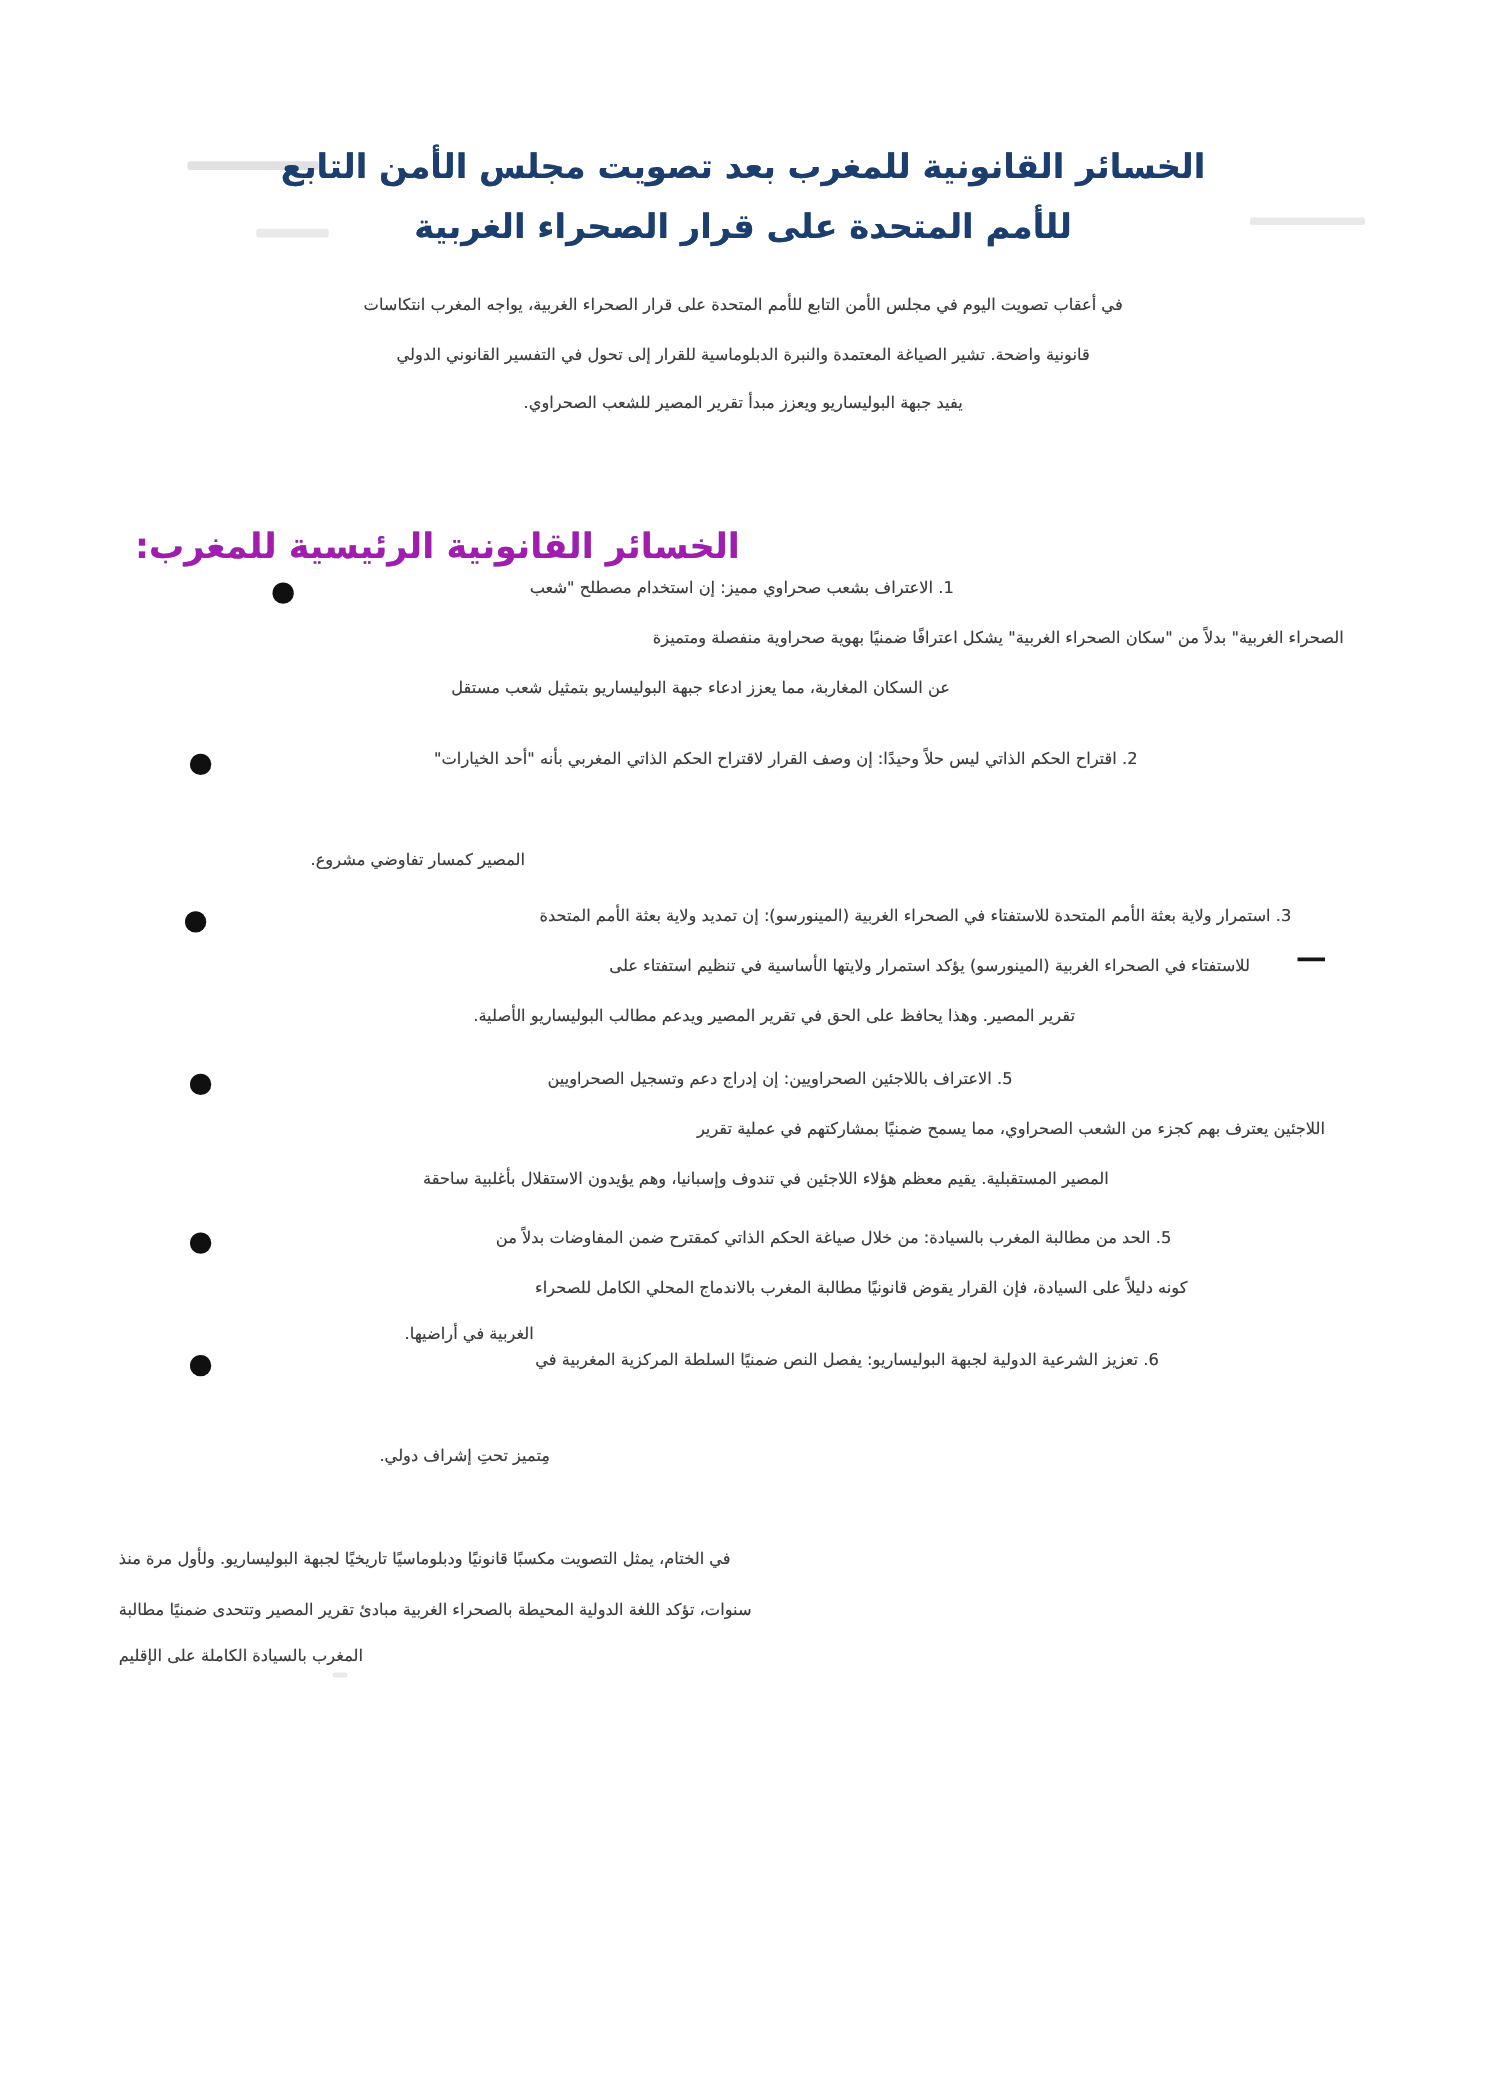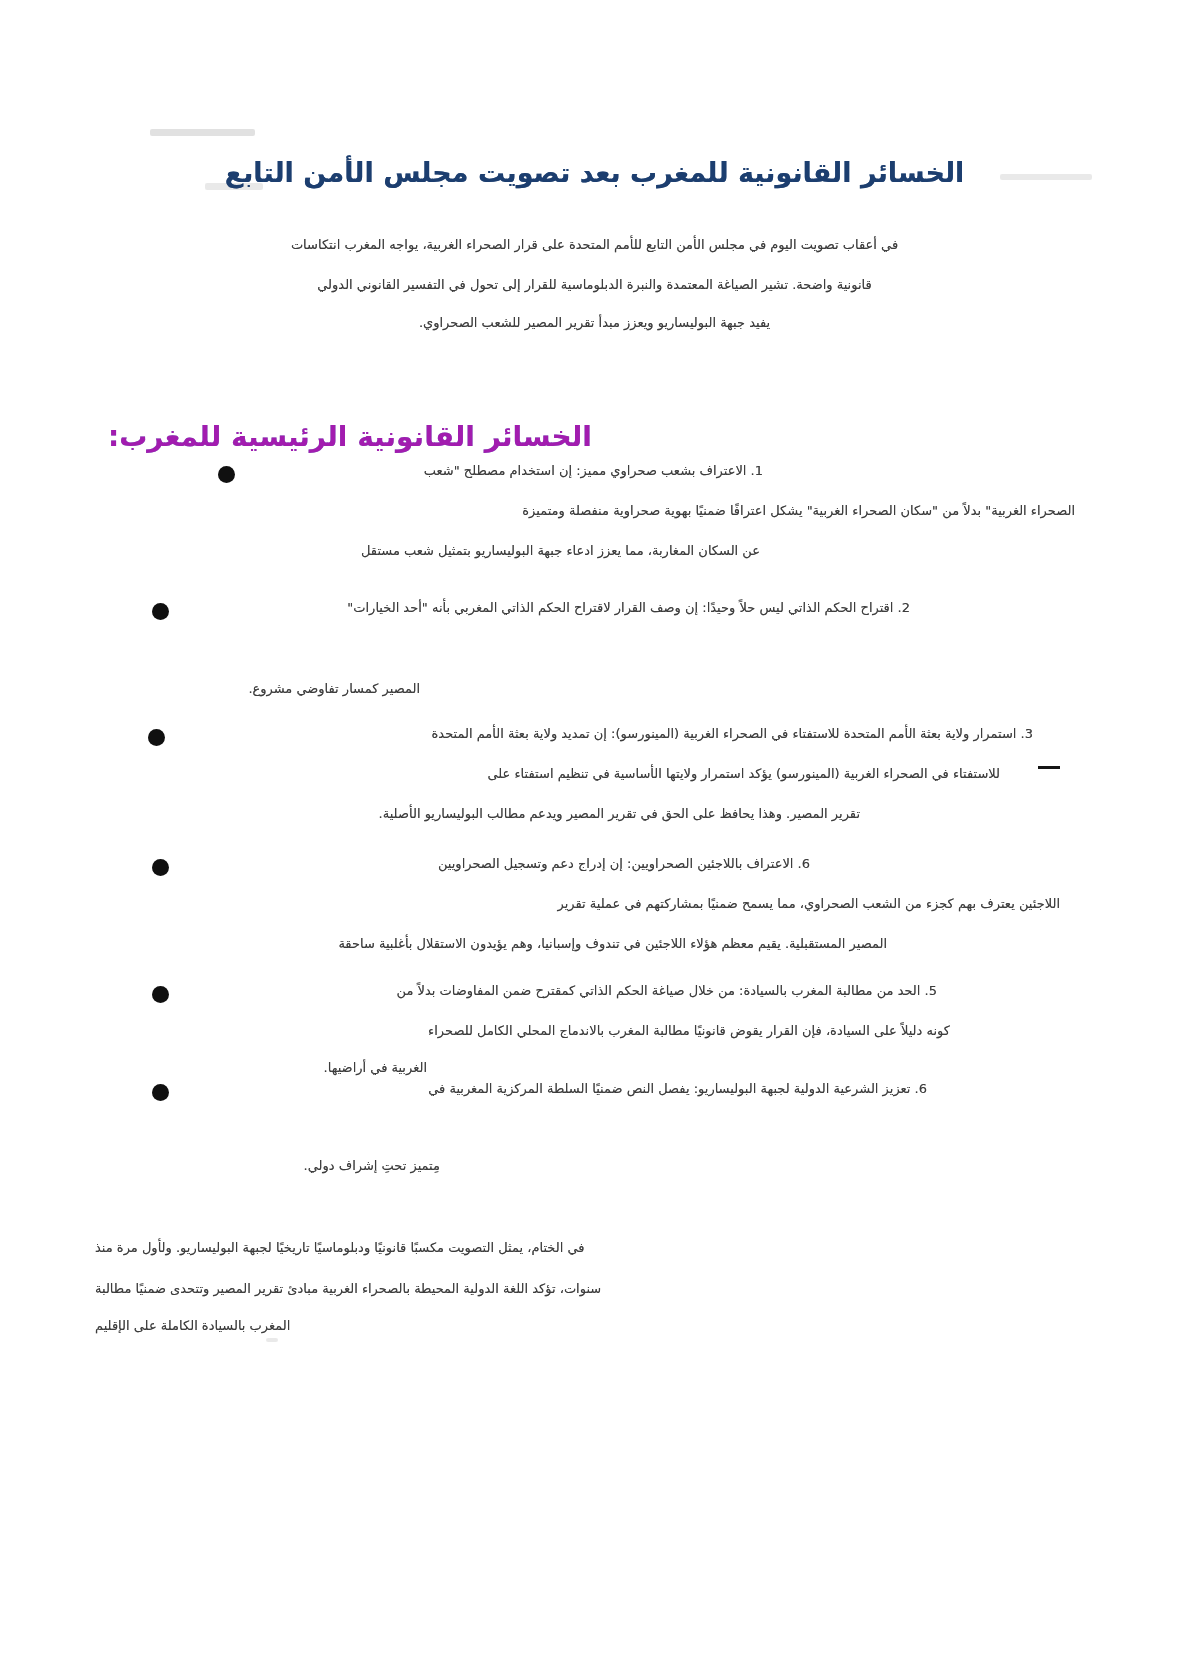--- a/index.html
+++ b/index.html
@@ -11,21 +11,20 @@
   .page{position:absolute;inset:0;background:#ffffff;}
   .line{
     position:absolute;white-space:nowrap;direction:rtl;unicode-bidi:plaintext;
     font-size:13px;color:#3d3d3d;letter-spacing:0.1px;
     text-shadow:0 0 0.6px rgba(60,60,60,0.55);
   }
   .centered{left:0;right:0;text-align:center;}
   .title-line{
     font-size:27px;font-weight:bold;color:#1c3e6f;
     text-shadow:0 0 0.5px rgba(28,62,111,0.7);
-    margin-top:39px;
   }
   .heading-line{
     font-size:28px;font-weight:bold;color:#a21caf;
     text-shadow:0 0 0.5px rgba(32,97,171,0.6);
   }
   .dot{
     position:absolute;width:17px;height:17px;border-radius:50%;
     background:#101010;
   }
   .stray-dash{
@@ -40,20 +39,21 @@
 <body>
 
 <div class="page">
 
   <div class="artifact" style="left:150px;top:129px;width:105px;height:7px;"></div>
   <div class="artifact lighter" style="left:205px;top:183px;width:58px;height:7px;"></div>
   <div class="artifact lighter" style="left:1000px;top:174px;width:92px;height:6px;"></div>
   <div class="artifact lighter" style="left:266px;top:1338px;width:12px;height:4px;"></div>
 
   <div class="line centered title-line" style="top:118px;">الخسائر القانونية للمغرب بعد تصويت مجلس الأمن التابع</div>
+  <div class="line centered title-line" style="top:166px;">للأمم المتحدة على قرار الصحراء الغربية</div>
 
   <div class="line centered" style="top:237px;">في أعقاب تصويت اليوم في مجلس الأمن التابع للأمم المتحدة على قرار الصحراء الغربية، يواجه المغرب انتكاسات</div>
   <div class="line centered" style="top:277px;text-align:center;">قانونية واضحة. تشير الصياغة المعتمدة والنبرة الدبلوماسية للقرار إلى تحول في التفسير القانوني الدولي</div>
   <div class="line centered" style="top:315px;">يفيد جبهة البوليساريو ويعزز مبدأ تقرير المصير للشعب الصحراوي.</div>
 
   <div class="line heading-line" style="left:108px;top:420px;">الخسائر القانونية الرئيسية للمغرب:</div>
 
   <span class="dot" style="left:218px;top:466px;"></span>
   <div class="line" style="right:426px;top:463px;text-align:center;">1. الاعتراف بشعب صحراوي مميز: إن استخدام مصطلح "شعب</div>
   <div class="line" style="right:114px;top:503px;">الصحراء الغربية" بدلاً من "سكان الصحراء الغربية" يشكل اعترافًا ضمنيًا بهوية صحراوية منفصلة ومتميزة</div>
@@ -63,21 +63,21 @@
   <div class="line" style="right:279px;top:600px;">2. اقتراح الحكم الذاتي ليس حلاً وحيدًا: إن وصف القرار لاقتراح الحكم الذاتي المغربي بأنه "أحد الخيارات"</div>
   <div class="line" style="right:769px;top:681px;">المصير كمسار تفاوضي مشروع.</div>
 
   <span class="dot" style="left:148px;top:729px;"></span>
   <div class="line" style="right:156px;top:726px;">3. استمرار ولاية بعثة الأمم المتحدة للاستفتاء في الصحراء الغربية (المينورسو): إن تمديد ولاية بعثة الأمم المتحدة</div>
   <div class="line" style="right:189px;top:766px;">للاستفتاء في الصحراء الغربية (المينورسو) يؤكد استمرار ولايتها الأساسية في تنظيم استفتاء على</div>
   <div class="line" style="right:329px;top:806px;">تقرير المصير. وهذا يحافظ على الحق في تقرير المصير ويدعم مطالب البوليساريو الأصلية.</div>
   <div class="stray-dash" style="left:1038px;top:766px;"></div>
 
   <span class="dot" style="left:152px;top:859px;"></span>
-  <div class="line" style="right:379px;top:856px;">6. الاعتراف باللاجئين الصحراويين: إن إدراج دعم وتسجيل الصحراويين</div>
+  <div class="line" style="right:379px;top:856px;">5. الاعتراف باللاجئين الصحراويين: إن إدراج دعم وتسجيل الصحراويين</div>
   <div class="line" style="right:129px;top:896px;">اللاجئين يعترف بهم كجزء من الشعب الصحراوي، مما يسمح ضمنيًا بمشاركتهم في عملية تقرير</div>
   <div class="line" style="right:302px;top:936px;">المصير المستقبلية. يقيم معظم هؤلاء اللاجئين في تندوف وإسبانيا، وهم يؤيدون الاستقلال بأغلبية ساحقة</div>
 
   <span class="dot" style="left:152px;top:986px;"></span>
   <div class="line" style="right:252px;top:983px;">5. الحد من مطالبة المغرب بالسيادة: من خلال صياغة الحكم الذاتي كمقترح ضمن المفاوضات بدلاً من</div>
   <div class="line" style="right:239px;top:1023px;">كونه دليلاً على السيادة، فإن القرار يقوض قانونيًا مطالبة المغرب بالاندماج المحلي الكامل للصحراء</div>
   <div class="line" style="right:762px;top:1060px;">الغربية في أراضيها.</div>
 
   <span class="dot" style="left:152px;top:1084px;"></span>
   <div class="line" style="right:262px;top:1081px;">6. تعزيز الشرعية الدولية لجبهة البوليساريو: يفصل النص ضمنيًا السلطة المركزية المغربية في</div>

